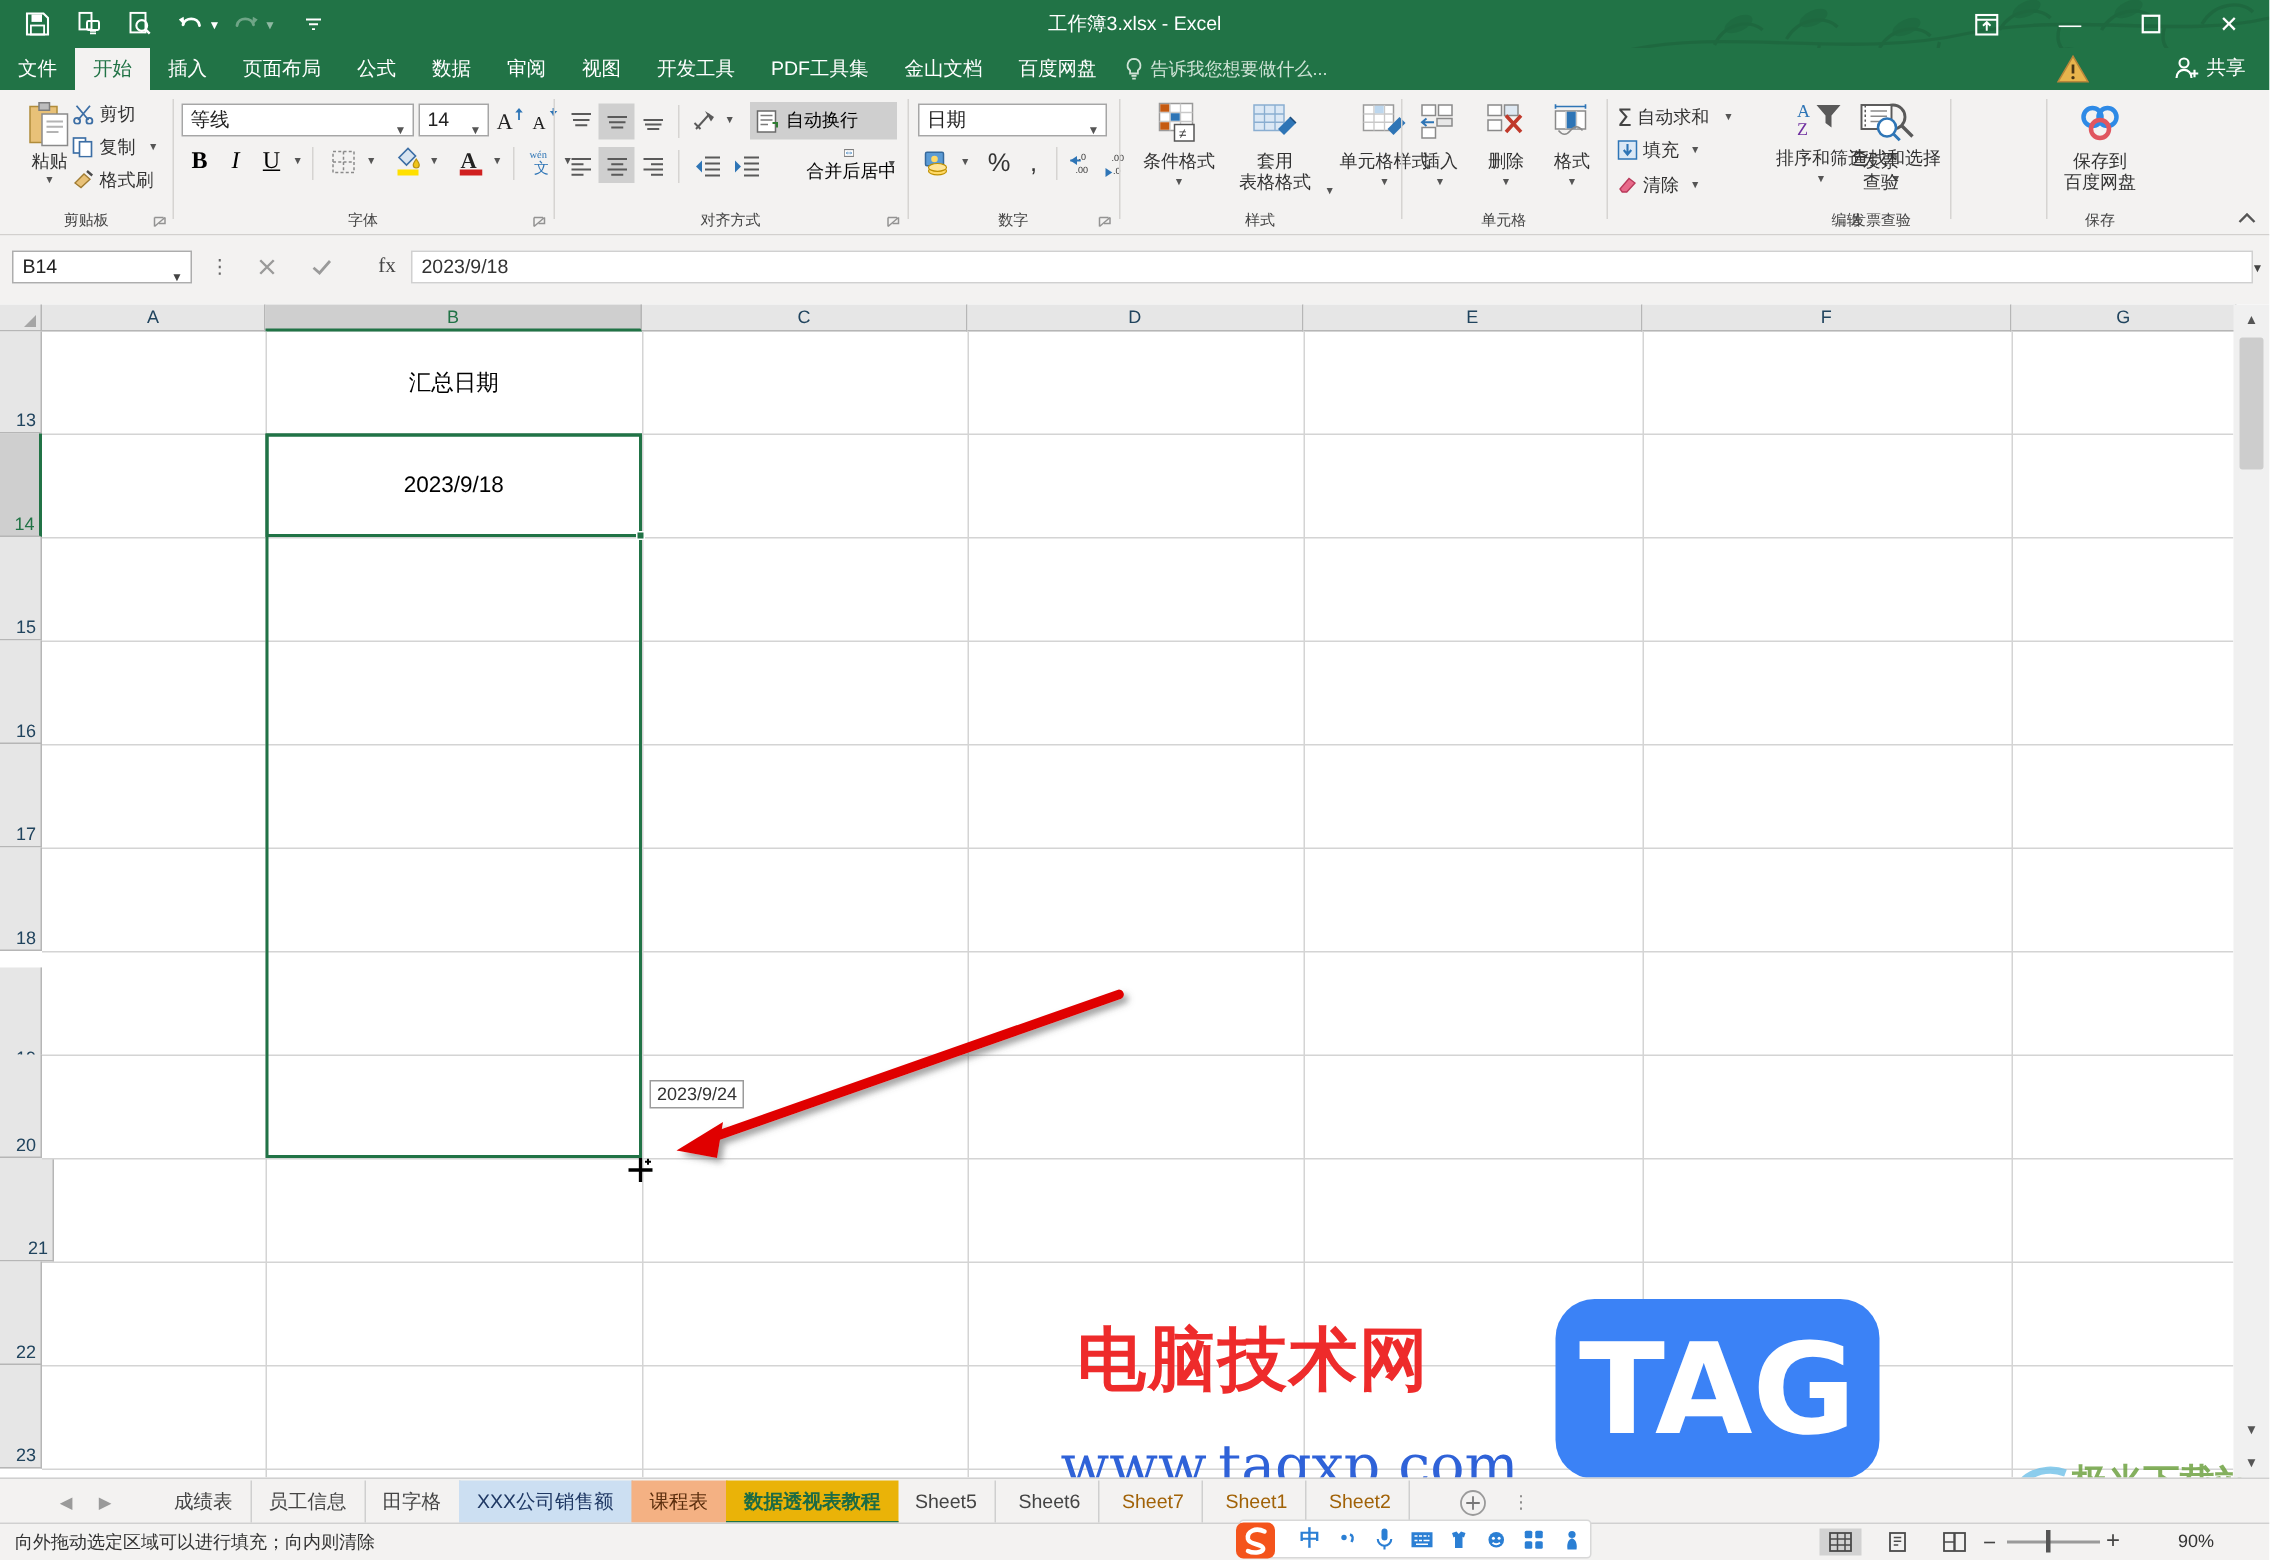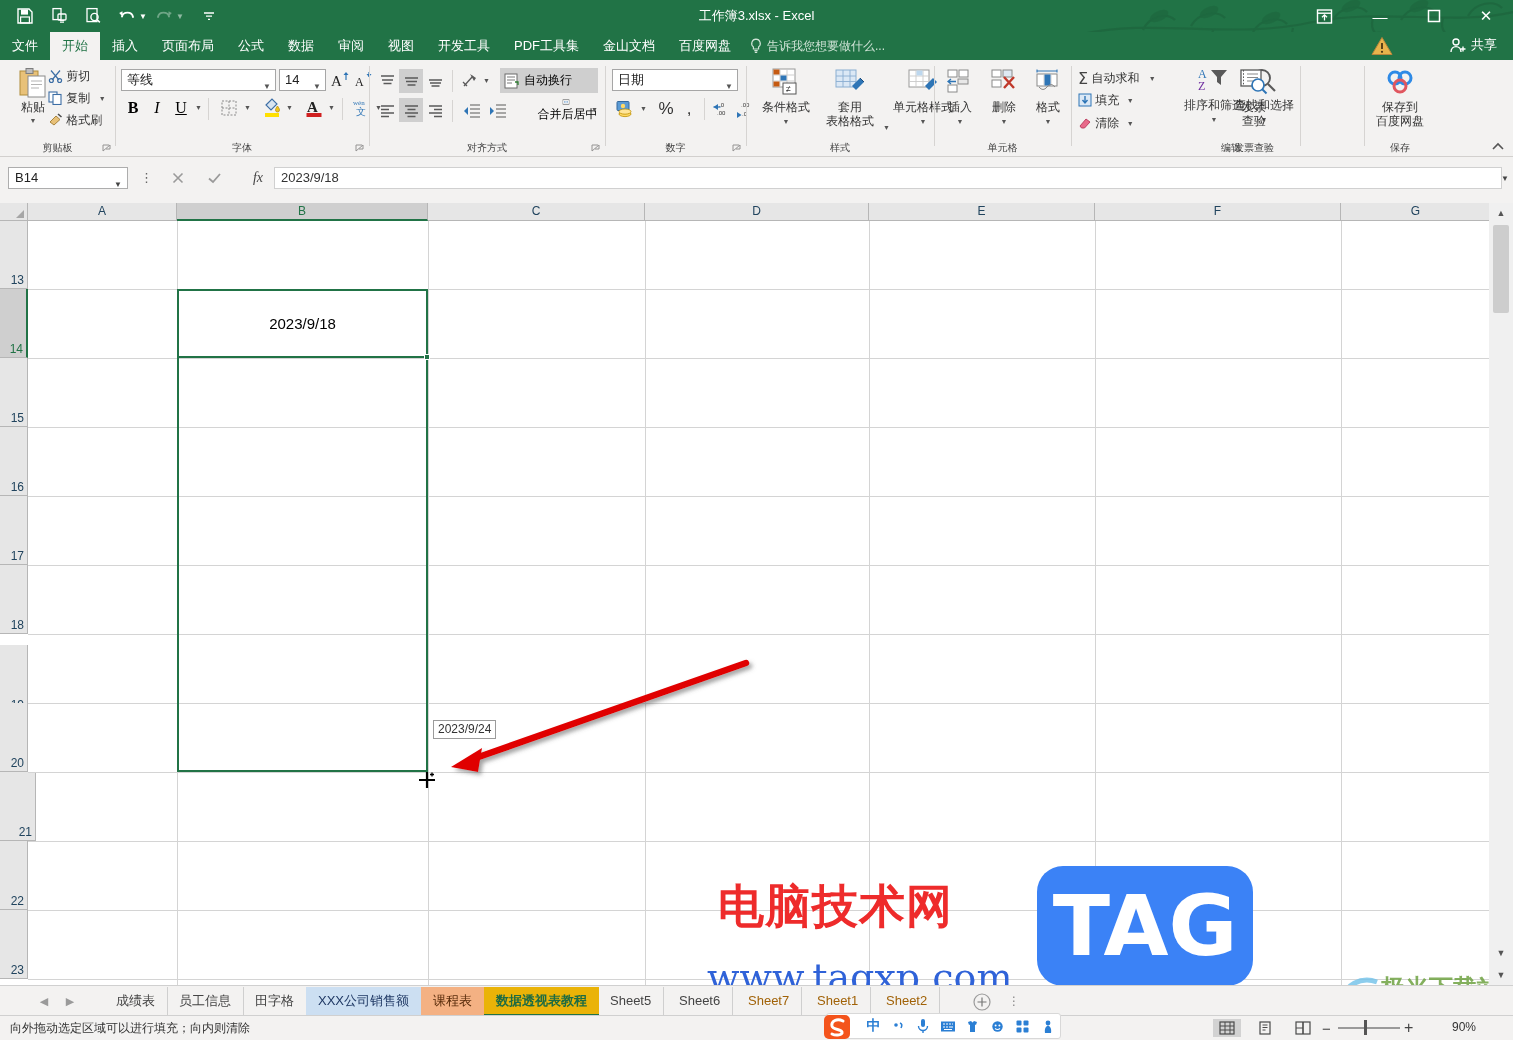--- a/index.html
+++ b/index.html
@@ -766,21 +766,21 @@
     <svg width="14" height="14" viewBox="0 0 14 14">
         <path d="M2.5 2.5 L11.5 11.5 M11.5 2.5 L2.5 11.5" stroke="#9a9a9a" stroke-width="1.6"></path>
       </svg>
   </div>
   <div>
     <svg width="15" height="14" viewBox="0 0 15 14">
         <path d="M2 7.5 L6 11 L13 3" stroke="#9a9a9a" stroke-width="1.8" fill="none"></path>
       </svg>
   </div>
   <div>
-    <span style="font-family:'Liberation Serif',serif; font-style:italic; font-size:14px; color:#444;margin-left:16px;">fx</span>
+    <span style="font-family:'Liberation Serif',serif; font-size:14px; color:#444;margin-left:16px;">fx</span>
   </div>
 </div>
 <div id="formula-input">
   <span>2023/9/18</span>
 </div>
 <div id="fb-expand">▼</div>
 
 <div id="gridwrap">
   <div id="corner">
       <div class="tri"></div>
@@ -822,20 +822,21 @@
     <div class="hline" style="top:206px"></div>
     <div class="hline" style="top:275px"></div>
     <div class="hline" style="top:344px"></div>
     <div class="hline" style="top:413px"></div>
     <div class="hline" style="top:482px"></div>
     <div class="hline" style="top:551px"></div>
     <div class="hline" style="top:620px"></div>
     <div class="hline" style="top:689px"></div>
     <div class="hline" style="top:758px"></div>
 
+    <div class="cell" style="left:149px; top:0px; width:251px; height:68px;">汇总日期</div>
     <div class="cell" style="left:149px; top:68px; width:251px; height:69px;">2023/9/18</div>
 
     <div id="selbox" style="left:149px; top:68px; width:251px; height:483px;"></div>
     <div style="position:absolute; left:149px; top:68px; width:251px; height:69px; border:2px solid #217346;"></div>
     <div id="selhandle" style="left:396px; top:133px;"></div>
 
     <div id="dragtip" style="left:405px; top:499px;">2023/9/24</div>
 
     <svg id="crosscur" style="left:389px; top:549px;" viewBox="0 0 20 20">
       <path d="M10 2v16M2 10h16" stroke="#000" stroke-width="2.2"></path>

